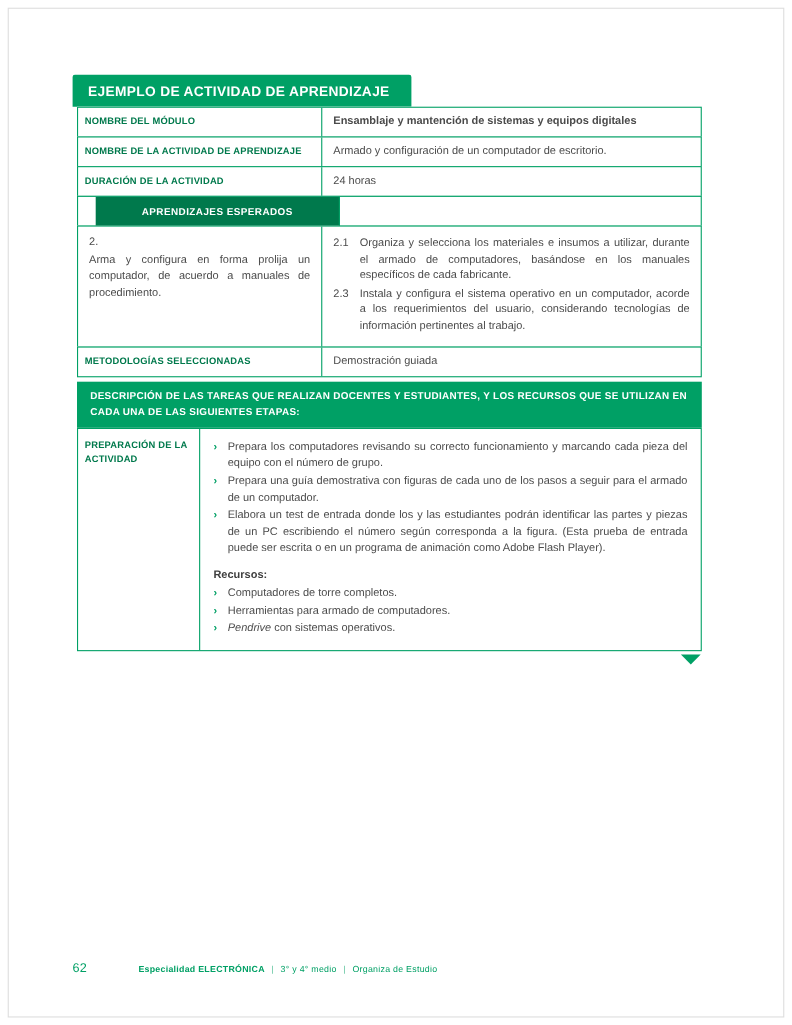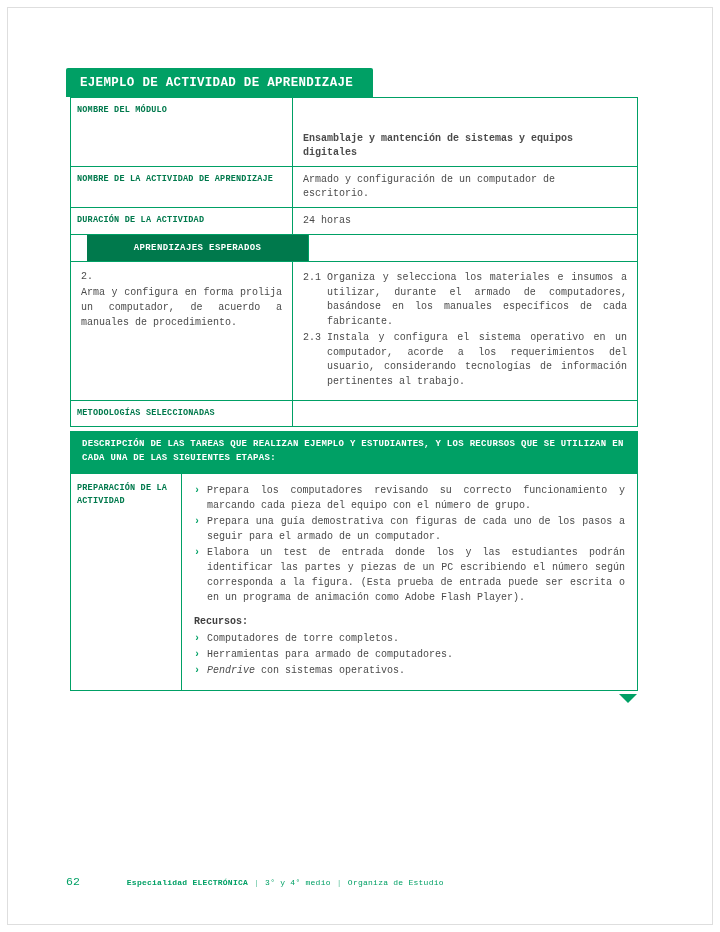--- a/index.html
+++ b/index.html
@@ -5,21 +5,21 @@
   * { box-sizing: border-box; margin: 0; padding: 0; }
   html, body { background: #ffffff; }
   body { font-family: "Liberation Sans", sans-serif; }
 
   .page {
     position: relative;
     width: 720px;
     height: 932px;
     background: #ffffff;
     overflow: hidden;
-    font-family: Liberation Mono, monospace;
+    font-family: Liberation Sans, sans-serif;
     color: #4b4b4b;
   }
   .page-edge {
     position: absolute;
     inset: 7px;
     border: 1px solid #dedede;
     pointer-events: none;
   }
 
   .tab {
@@ -68,21 +68,21 @@
     font-weight: bold;
     letter-spacing: 0.2px;
     line-height: 1.4;
   }
   .cell-value {
     flex: 1;
     padding: 6px 10px;
     font-size: 10px;
     line-height: 1.4;
   }
-  .bold-value { font-weight: bold; margin-top: 28px; }
+  .bold-value { font-weight: bold; }
 
   .hcell {
     display: flex;
     align-items: center;
     justify-content: center;
     color: #ffffff;
     font-weight: bold;
     font-size: 9px;
     letter-spacing: 0.4px;
     padding: 8px 6px;
@@ -218,23 +218,24 @@
         </div>
         <div class="crit">
           <span class="crit-num">2.3</span>
           <span class="crit-text"><span>Instala y configura el sistema operativo en un computador, acorde a los requerimientos del usuario, considerando tecnologías de información pertinentes al trabajo.</span><i></i><span></span></span>
         </div>
       </div>
     </div>
 
     <div class="trow">
       <div class="col-left cell-label">METODOLOGÍAS SELECCIONADAS</div>
-    </div>
-
-    <div class="band">DESCRIPCIÓN DE LAS TAREAS QUE REALIZAN EJEMPLO Y ESTUDIANTES, Y LOS RECURSOS QUE SE UTILIZAN EN CADA UNA DE LAS SIGUIENTES ETAPAS:</div>
+      <div class="cell-value">Demostración guiada</div>
+    </div>
+
+    <div class="band">DESCRIPCIÓN DE LAS TAREAS QUE REALIZAN DOCENTES Y ESTUDIANTES, Y LOS RECURSOS QUE SE UTILIZAN EN CADA UNA DE LAS SIGUIENTES ETAPAS:</div>
 
     <div class="prep-row">
       <div class="prep-label-col">
         <div class="prep-label">PREPARACIÓN DE LA ACTIVIDAD</div>
       </div>
       <div class="prep-content">
 
         <div class="bullet-item">
           <span class="bullet-mark">›</span>
           <span class="bullet-text"><span>Prepara los computadores revisando su correcto funcionamiento y marcando cada pieza del equipo con el número de grupo.</span><i></i><span></span></span>

